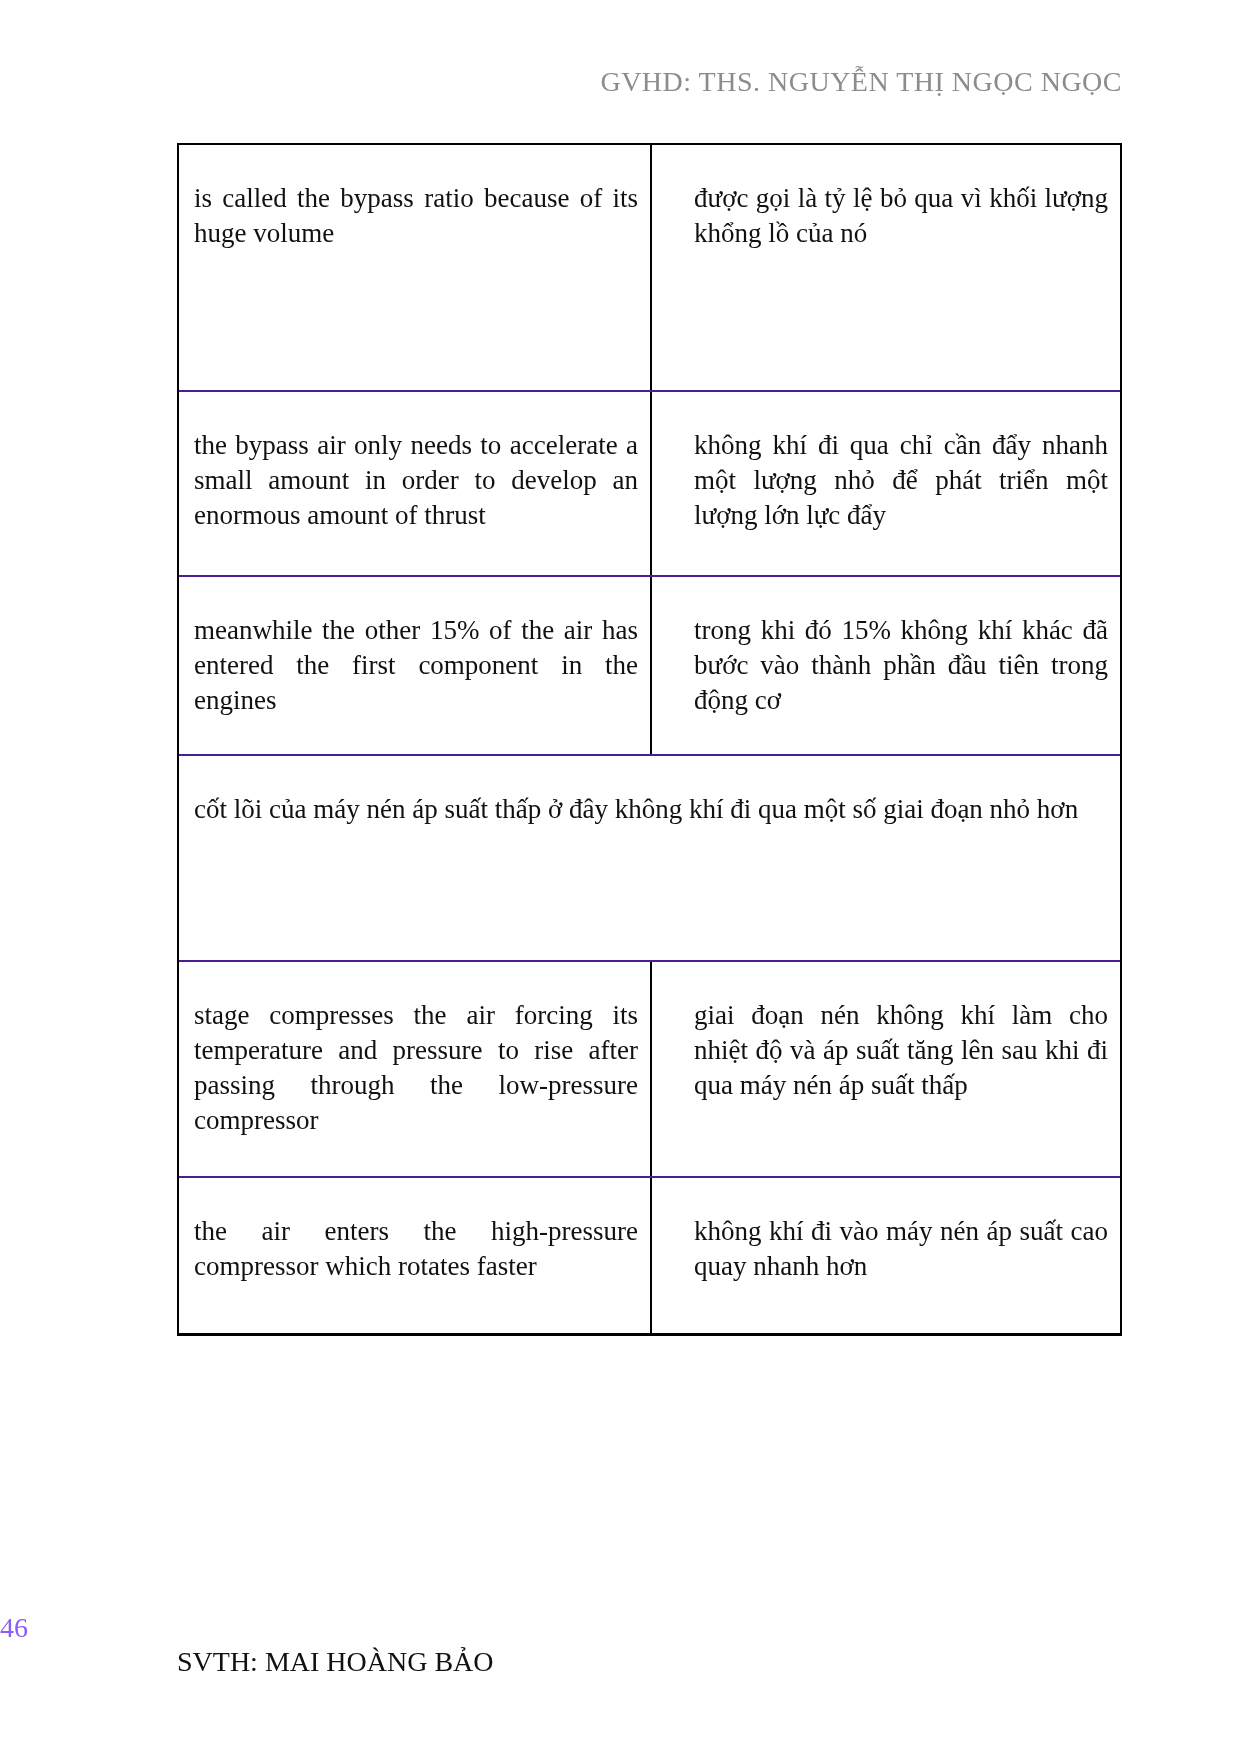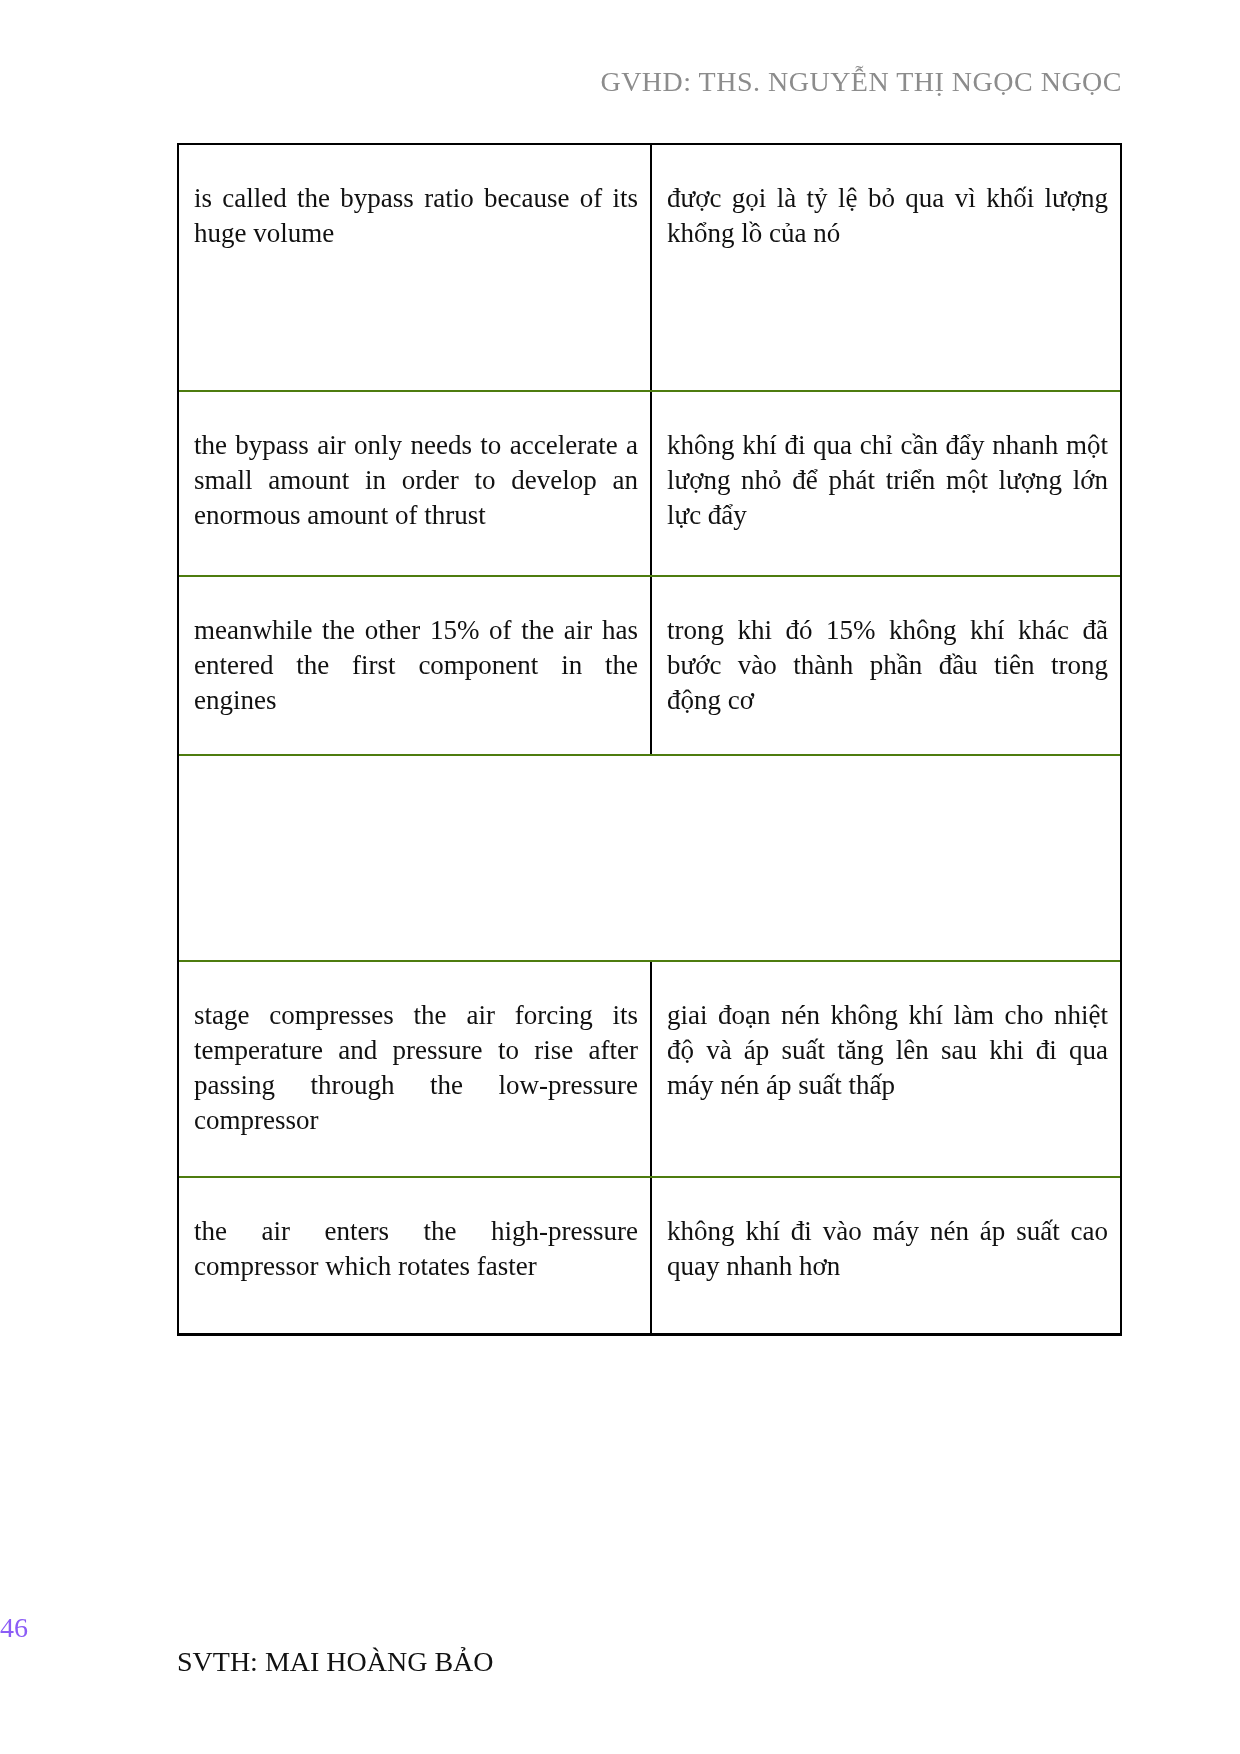--- a/index.html
+++ b/index.html
@@ -22,22 +22,22 @@
   }
   .trans-table {
     position:absolute;
     left:177px; top:143px;
     width:945px;
     border:2px solid #000000;
     border-bottom-width:3px;
     box-sizing:border-box;
     background:#ffffff;
   }
-  .t-row { display:flex; box-sizing:border-box; overflow:hidden; }
-  .t-row + .t-row { border-top:2px solid #4d7c0f; }
+  .t-row { display:flex; box-sizing:border-box; overflow:hidden;gap:27px; }
+  .t-row + .t-row { border-top:2px solid #4c1d95; }
   .t-cell {
     box-sizing:border-box;
     padding:36px 12px 8px 15px;
     font-size:27px;
     line-height:35px;
     text-align:justify;
     overflow:hidden;
   }
   .t-cell.en { width:473px; border-right:2px solid #000000; }
   .t-cell.vi { flex:1;border-radius:13px; }
@@ -72,20 +72,21 @@
   </div>
   <div class="t-row r2">
     <div class="t-cell en">the bypass air only needs to accelerate a small amount in order to develop an enormous amount of thrust</div>
     <div class="t-cell vi">không khí đi qua chỉ cần đẩy nhanh một lượng nhỏ để phát triển một lượng lớn lực đẩy</div>
   </div>
   <div class="t-row r3">
     <div class="t-cell en">meanwhile the other 15% of the air has entered the first component in the engines</div>
     <div class="t-cell vi">trong khi đó 15% không khí khác đã bước vào thành phần đầu tiên trong động cơ</div>
   </div>
   <div class="t-row r4">
+    <div class="t-cell vi">cốt lõi của máy nén áp suất thấp ở đây không khí đi qua một số giai đoạn nhỏ hơn</div>
   </div>
   <div class="t-row r6">
     <div class="t-cell en">stage compresses the air forcing its temperature and pressure to rise after passing through the low-pressure compressor</div>
     <div class="t-cell vi">giai đoạn nén không khí làm cho nhiệt độ và áp suất tăng lên sau khi đi qua máy nén áp suất thấp</div>
   </div>
   <div class="t-row r7">
     <div class="t-cell en">the air enters the high-pressure compressor which rotates faster</div>
     <div class="t-cell vi">không khí đi vào máy nén áp suất cao quay nhanh hơn</div>
   </div>
 </div>

